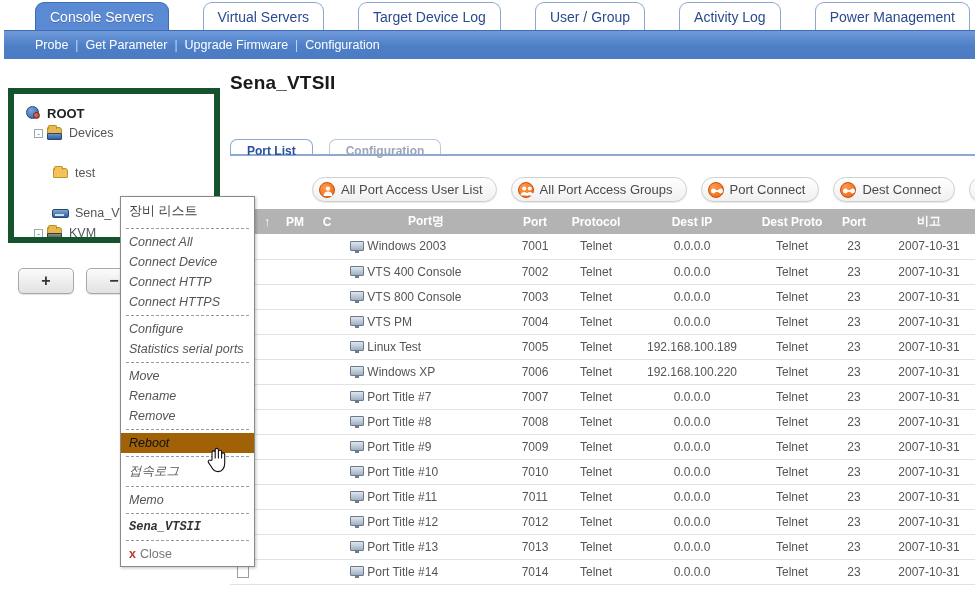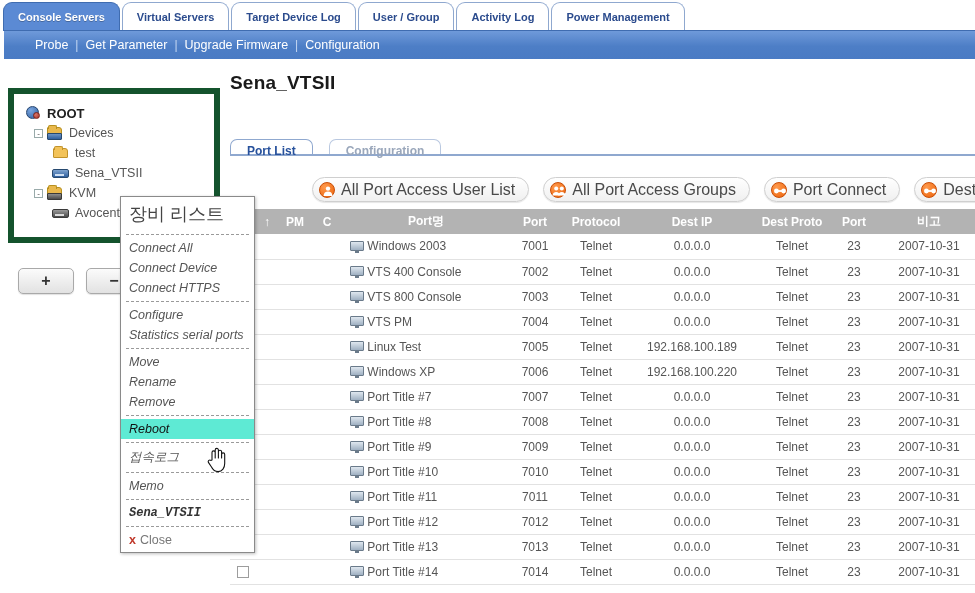--- a/index.html
+++ b/index.html
@@ -16,30 +16,31 @@
 
   
   .tabbar {
     position: absolute; left: 0; top: 0; width: 975px; height: 31px;
     background: #ffffff;
   }
   .tabbar-inner { position: relative; height: 31px; padding-left: 3px; display: flex; align-items: flex-end; }
   .ntab {
     height: 29px; line-height: 28px;
     padding: 0 14px;
-    font-size: 11px; font-weight: bold;
+    font-size: 14px; font-weight: normal;
     color: #2b4b8d;
     background: #ffffff;
     border: 1px solid #8fa8cf;
     border-bottom: none;
     border-radius: 9px 9px 0 0;
     margin-right: 2px;
     position: relative;
     white-space: nowrap;
     cursor: pointer;
+    margin-left: 32px;
   }
   .ntab.active {
     background: #5b8ad4;
     color: #ffffff;
     border-color: #3f6cb0;
     text-shadow: 0 1px 0 rgba(0,0,0,.25);
   }
 
   
   .subbar {
@@ -65,21 +66,21 @@
   .tree { padding: 9px 0 0 10px; font-size: 12.5px; color: #555; }
   .tnode { display: flex; align-items: center; height: 20px; white-space: nowrap; cursor: pointer; }
   .tnode .lbl { margin-left: 5px; }
   .tnode.root .lbl { font-weight: bold; color: #222; font-size: 13px; }
   .expander {
     width: 9px; height: 9px; border: 1px solid #9aa; background: #fff;
     font-size: 8px; line-height: 7px; text-align: center; color: #444;
     margin-right: 3px; flex: 0 0 auto; cursor: pointer;
   }
   .indent1 { padding-left: 10px; }
-  .indent2 { padding-left: 28px; }
+  .indent2 { padding-left: 28px; margin-top: 20px; }
 
   .ico { width: 18px; height: 16px; position: relative; flex: 0 0 auto; }
   
   .ico-root { }
   .ico-root i { position:absolute; }
   .ico-root .b1 { width:13px; height:13px; border-radius:50%; background: radial-gradient(circle at 35% 30%, #7aa6e0, #2f5f9e); left:2px; top:1px; border:1px solid #26456f;}
   .ico-root .b2 { width:7px; height:7px; border-radius:50%; background: radial-gradient(circle at 35% 30%, #d9766a, #a23225); left:9px; top:7px; border:1px solid #7d2118;}
   
   .ico-folder-dev .f { position:absolute; left:1px; top:2px; width:15px; height:11px; background:#e9b84c; border:1px solid #b8901f; border-radius:1px 3px 1px 1px;}
   .ico-folder-dev .f:before{content:"";position:absolute;left:0;top:-3px;width:7px;height:3px;background:#e9b84c;border:1px solid #b8901f;border-bottom:none;border-radius:2px 2px 0 0;}
@@ -130,21 +131,21 @@
   
   .actions {
     position: absolute; left: 84px; top: 105px;
     display: flex; align-items: center; gap: 14px;
   }
   .abtn {
     height: 25px; display: flex; align-items: center; gap: 6px;
     padding: 0 13px 0 6px;
     border: 1px solid #cfcfcf; border-radius: 13px;
     background: linear-gradient(to bottom, #ffffff, #f0f0f0);
-    color: #4a4a4a; font-size: 16px; white-space: nowrap;
+    color: #4a4a4a; font-size: 13px; white-space: nowrap;
     box-shadow: 0 1px 1px rgba(0,0,0,.10);
     cursor: pointer;
   }
   .obadge {
     width: 16px; height: 16px; border-radius: 50%;
     background: radial-gradient(circle at 35% 30%, #ff9a4d, #ec6209);
     border: 1px solid #c94d05;
     color: #fff; font-size: 9px; line-height: 14px; text-align: center;
     flex: 0 0 auto;
     position: relative;
@@ -189,24 +190,24 @@
   .c-memo { width: 106px; }
 
   
   .ctxmenu {
     position: absolute; left: 120px; top: 196px; width: 135px;
     background: #ffffff; border: 1px solid #8a8a8a;
     box-shadow: 1px 1px 3px rgba(0,0,0,.25);
     z-index: 50; font-size: 12.5px; color: #555;
     padding-bottom: 2px;
   }
-  .ctxhdr { padding: 5px 8px 5px 8px; font-size: 18px; color: #444; }
+  .ctxhdr { padding: 5px 8px 5px 8px; font-size: 13px; color: #444; }
   .ctxsep { border-top: 1px dashed #9a9a9a; margin: 3px 5px; height: 0; }
   .ctxitem { padding: 3px 8px; cursor: pointer; white-space: nowrap; font-style: italic; }
-  .ctxitem.sel { background: #5eead4; color: #111; }
+  .ctxitem.sel { background: #a16207; color: #111; }
   .ctxitem.bold { font-weight: bold; color: #333; font-family: "Liberation Mono", monospace; font-size: 12px;}
   .ctxclose { padding: 3px 8px; color: #777; cursor: pointer; }
   .ctxclose .x { color: #c0392b; font-weight: bold; margin-right: 4px; }
 
   .cursor-hand { position: absolute; left: 206px; top: 447px; z-index: 60; pointer-events: none; }
 </style>
 </head>
 <body>
 
 <div id="app">
@@ -562,20 +563,21 @@
       </table>
     </div>
   </div>
 
   <div class="ctxmenu">
     <div class="ctxhdr">장비 리스트</div>
     <div class="ctxsep"></div>
     <div id="ctxgroups">
         <div class="ctxitem">Connect All</div>
         <div class="ctxitem">Connect Device</div>
+        <div class="ctxitem">Connect HTTP</div>
         <div class="ctxitem">Connect HTTPS</div>
         <div class="ctxsep"></div>
         <div class="ctxitem">Configure</div>
         <div class="ctxitem">Statistics serial ports</div>
         <div class="ctxsep"></div>
         <div class="ctxitem">Move</div>
         <div class="ctxitem">Rename</div>
         <div class="ctxitem">Remove</div>
         <div class="ctxsep"></div>
         <div class="ctxitem sel">Reboot</div>

